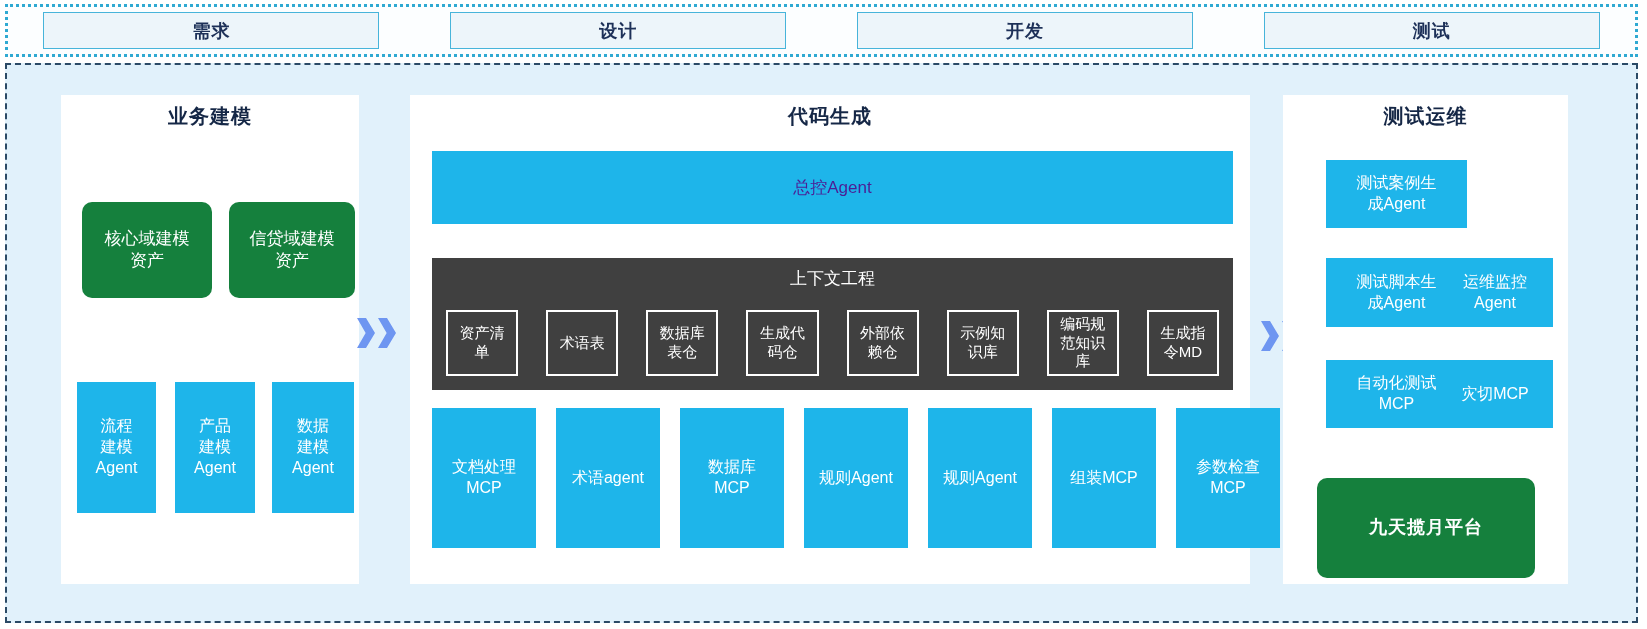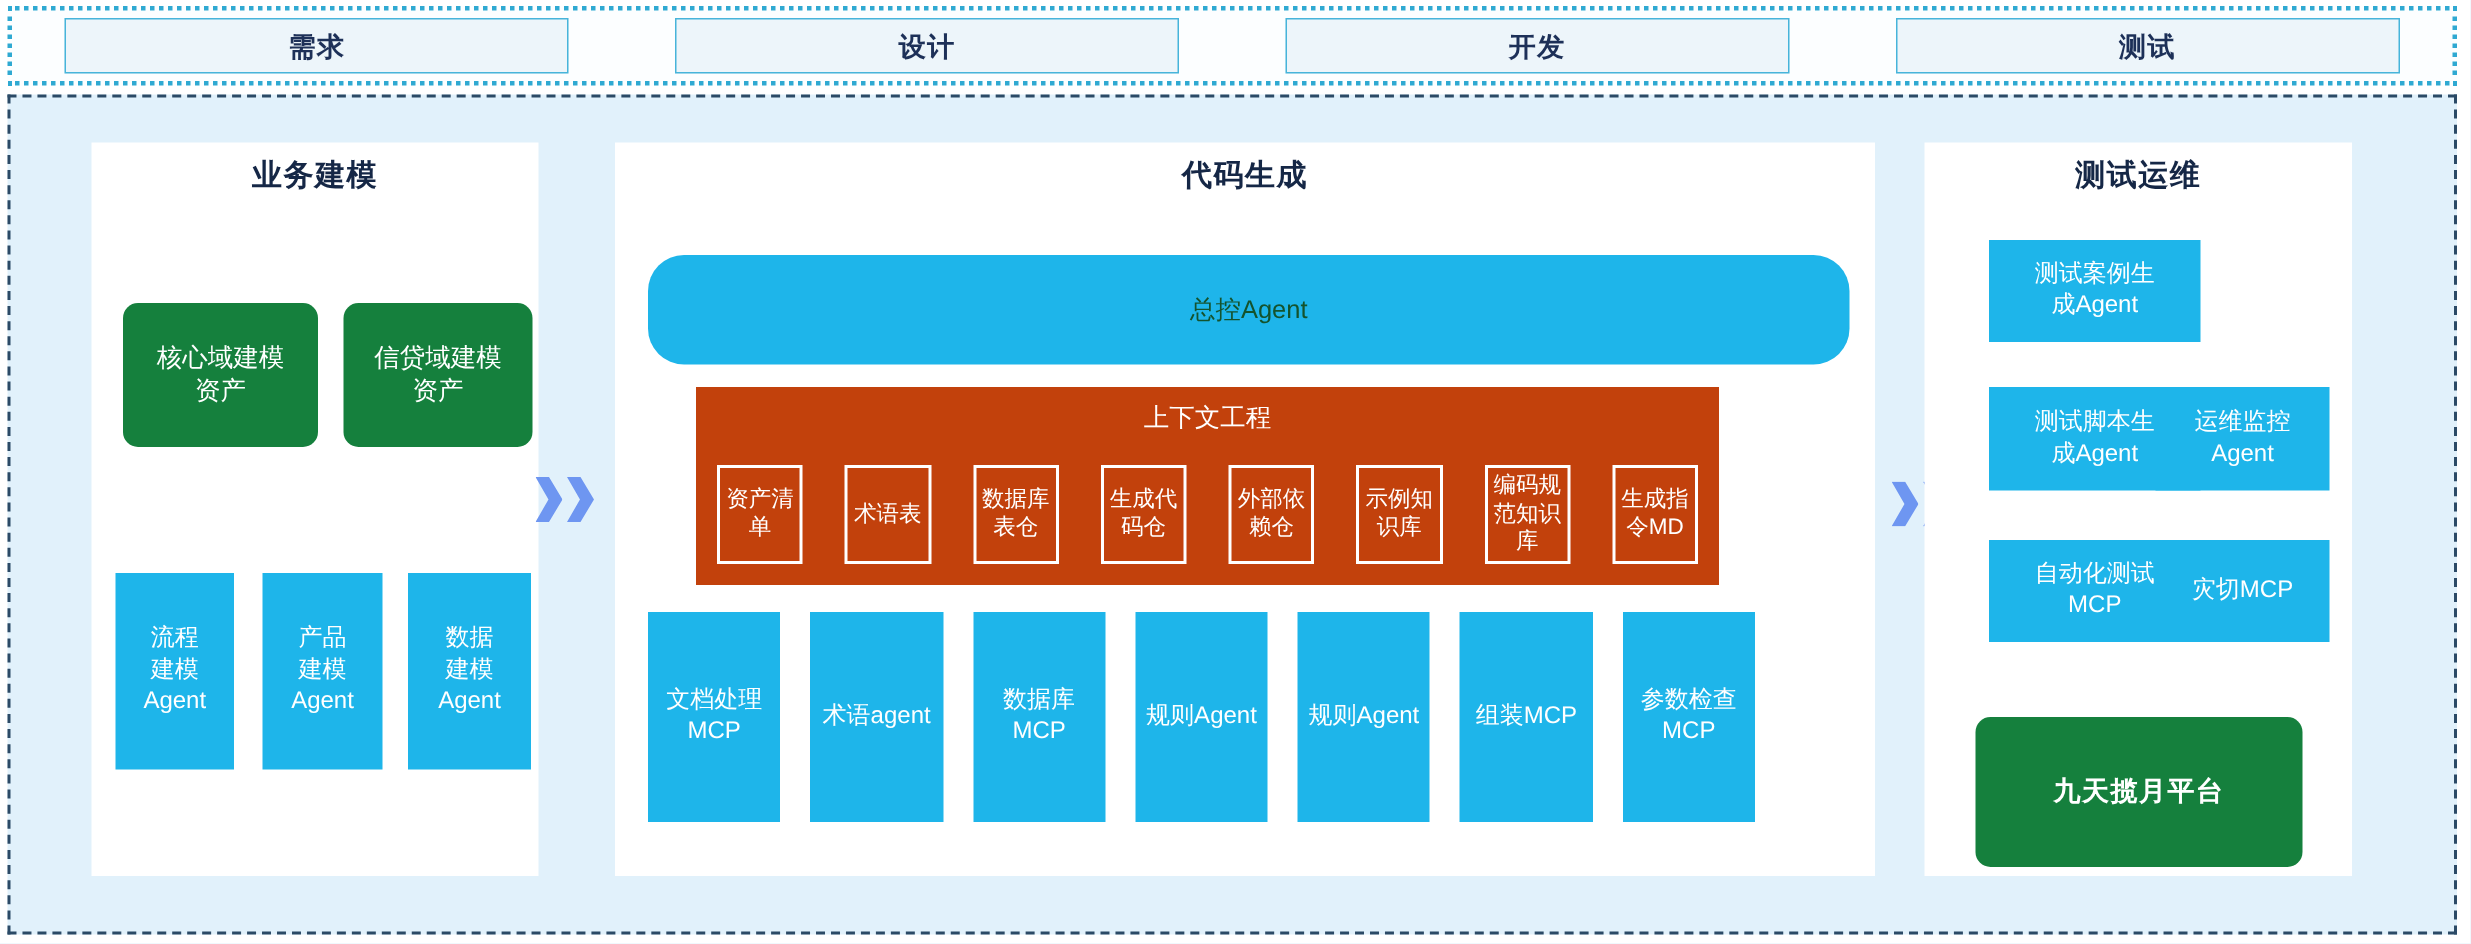--- a/index.html
+++ b/index.html
@@ -54,45 +54,44 @@
   .panel-business { left: 22px; width: 298px; margin-left: 32px; }
   .asset-1 { left: 21px;  top: 107px; width: 130px; height: 96px; font-size: 17px; }
   .asset-2 { left: 168px; top: 107px; width: 126px; height: 96px; font-size: 17px; }
   .bagent-1 { left: 16px;  top: 287px; width: 79px; height: 131px; font-size: 16px; }
   .bagent-2 { left: 114px; top: 287px; width: 80px; height: 131px; font-size: 16px; }
   .bagent-3 { left: 211px; top: 287px; width: 82px; height: 131px; font-size: 16px; }
 
   
   .panel-codegen { left: 403px; width: 840px; }
   .master-bar {
-    position: absolute; left: 22px; top: 75px; width: 801px; height: 73px;
-    background: #1eb5ea; color: #14532d; font-size: 17px;
-    display: flex; align-items: center; justify-content: center; border-radius: 24px;
+    position: absolute; left: 22px; top: 56px; width: 801px; height: 73px;
+    background: #1eb5ea; color: #4c1d95; font-size: 17px;
+    display: flex; align-items: center; justify-content: center;
   }
   .ctx-block {
-    position: absolute; left: 22px; top: 163px; width: 682px; height: 132px;
-    background: #c2410c;
-    margin-left: 32px;
+    position: absolute; left: 22px; top: 163px; width: 801px; height: 132px;
+    background: #404040;
   }
   .ctx-title {
     position: absolute; top: 9px; left: 0; width: 100%;
     text-align: center; color: #fff; font-size: 17px;
   }
   .ctx-items {
     position: absolute; left: 14px; right: 14px; top: 52px; height: 66px;
     display: flex; gap: 28px; justify-content: center;
   }
   .ctx-item {
     flex: 1; border: 2px solid #ffffff;
     display: flex; align-items: center; justify-content: center;
     text-align: center; white-space: pre-line;
     color: #fff; font-size: 15px; line-height: 1.25;
   }
   .tools {
-    position: absolute; left: 22px; top: 313px; width: 738px; height: 140px;
+    position: absolute; left: 22px; top: 313px; width: 848px; height: 140px;
     display: flex; gap: 20px;
   }
   .tool {
     flex: 1; background: #1eb5ea;
     display: flex; align-items: center; justify-content: center;
     text-align: center; white-space: pre-line;
     color: #fff; font-size: 16px; line-height: 1.3;
   }
 
   

